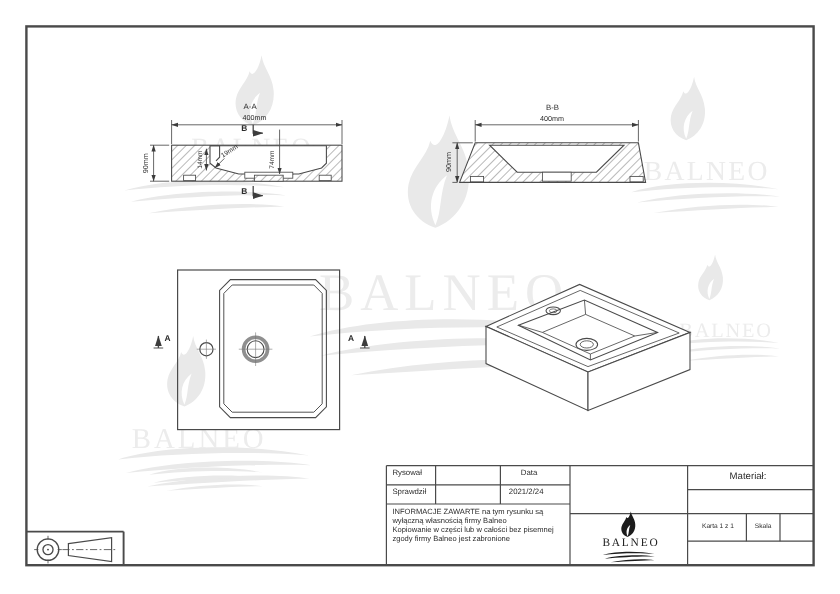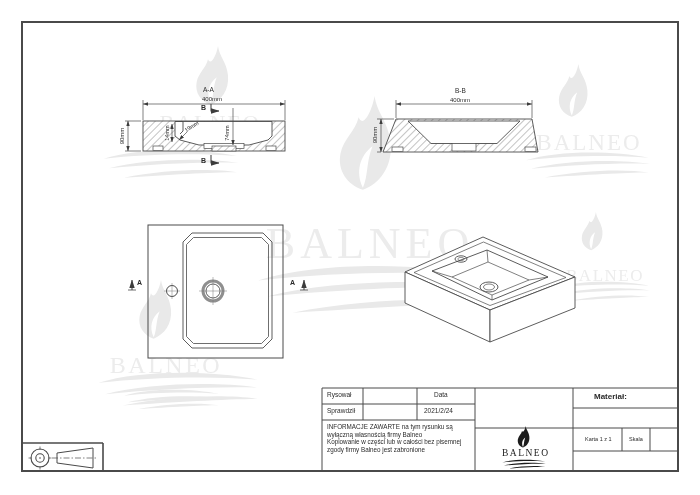--- a/index.html
+++ b/index.html
@@ -211,18 +211,18 @@
 <div class="lbl" style="left:434px;top:392px;font-size:6.5px;">Data</div>
 <div class="lbl" style="left:424px;top:408px;font-size:6.5px;">2021/2/24</div>
 
 <div class="notice">
   <span>INFORMACJE ZAWARTE na tym rysunku są</span>
   <span>wyłączną własnością firmy Balneo</span>
   <span>Kopiowanie w części lub w całości bez pisemnej</span>
   <span>zgody firmy Balneo jest zabronione</span>
 </div>
 
-<div class="lbl" style="left:594px;top:393px;font-size:8px;font-weight:bold;">Materiał:</div>
+<div class="lbl" style="left:608px;top:393px;font-size:8px;">Materiał:</div>
 <div class="lbl" style="left:585px;top:437px;font-size:5.5px;">Karta 1 z 1</div>
 <div class="lbl" style="left:629px;top:437px;font-size:5.5px;">Skala</div>
 <div class="lbl brandtext" style="left:502px;top:449px;font-size:9.5px;">BALNEO</div>
 
 </div>
 
 </body></html>

